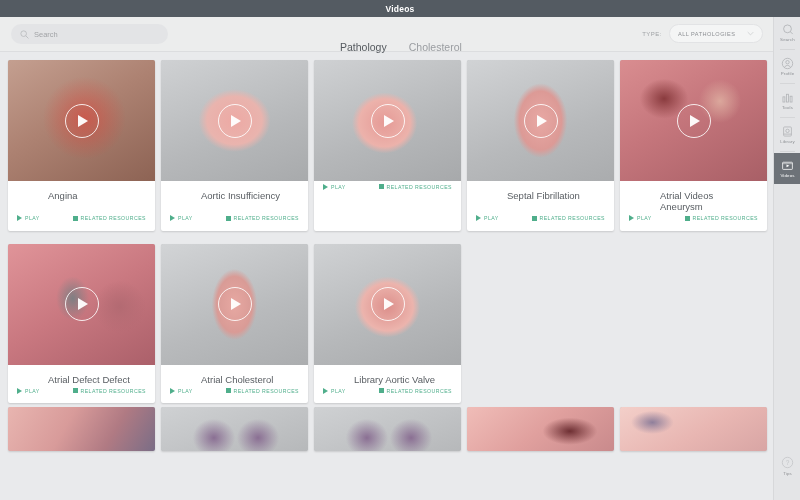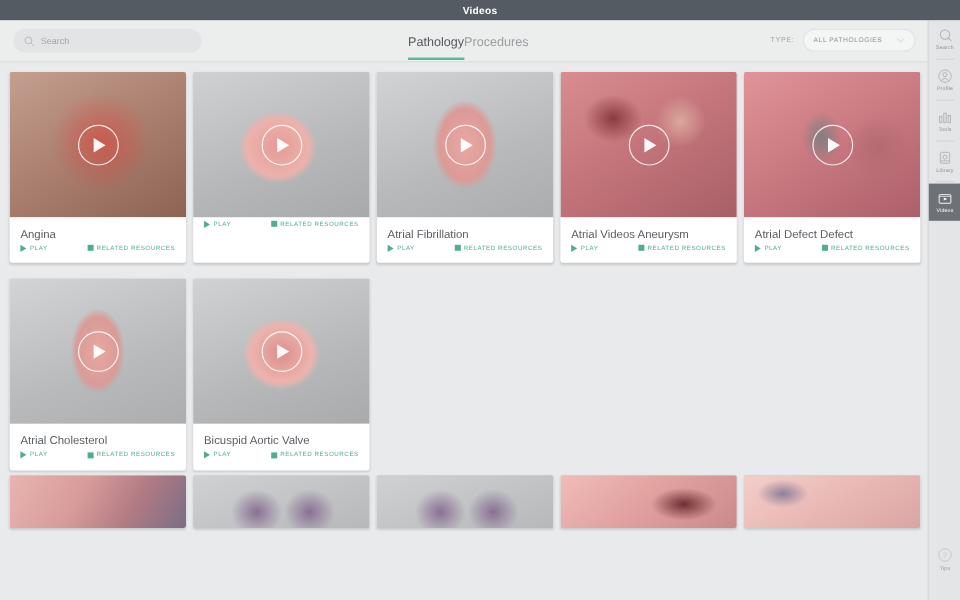--- a/index.html
+++ b/index.html
@@ -29,22 +29,22 @@
   }
   .search-box {
     position: absolute; left: 11px; top: 7px; width: 157px; height: 20px;
     background: #e3e4e6; border-radius: 10px;
     display: flex; align-items: center; padding: 0 9px; gap: 5px;
   }
   .search-icon { width: 9px; height: 9px; flex: 0 0 auto; opacity: .5; }
   .search-placeholder { font-size: 7.5px; color: #a2a4a7; }
 
   .tabs {
-    position: absolute; left: 340px; top: 4px; height: 35px;
-    display: flex; align-items: flex-start; padding-top: 9px;
+    position: absolute; left: 340px; top: 16px; height: 35px;
+    display: flex; align-items: flex-start; gap: 22px; padding-top: 9px;
   }
   .tab {
     font-size: 10.5px; color: #9a9da1; padding-bottom: 7px;
     border-bottom: 2px solid transparent; cursor: pointer; line-height: 1;
   }
   .tab.active { color: #555a5f; border-bottom-color: #5cb88f; }
 
   .type-filter {
     position: absolute; right: 10px; top: 7px;
     display: flex; align-items: center; gap: 7px;
@@ -84,21 +84,21 @@
   }
   .play-tri {
     position: absolute; left: 50%; top: 50%;
     margin: -6px 0 0 -3.5px;
     width: 0; height: 0;
     border-left: 10px solid rgba(255,255,255,.95);
     border-top: 6px solid transparent;
     border-bottom: 6px solid transparent;
   }
   .card-body { padding: 9px 9px 0 9px; flex: 1 1 auto; }
-  .card-title { font-size: 9.5px; color: #585d62; line-height: 1.2; }
+  .card-title { font-size: 9.5px; color: #585d62; line-height: 1.2; margin-left: 31px; }
   .card-footer {
     display: flex; align-items: center; justify-content: space-between;
     padding: 0 9px 7px 9px; height: 18px;
   }
   .act { display: flex; align-items: center; gap: 3px; cursor: pointer; }
   .act-label { font-size: 5.2px; color: #4fae8b; letter-spacing: .45px; }
   .tri-sm {
     width: 0; height: 0;
     border-left: 5px solid #4fae8b;
     border-top: 3px solid transparent;
@@ -148,21 +148,21 @@
     <div class="search-box">
       <svg class="search-icon" viewBox="0 0 16 16">
         <circle cx="6.5" cy="6.5" r="5" fill="none" stroke="#8a8d91" stroke-width="1.4"></circle>
         <line x1="10.3" y1="10.3" x2="15" y2="15" stroke="#8a8d91" stroke-width="1.4"></line>
       </svg>
       <span class="search-placeholder">Search</span>
     </div>
 
     <div class="tabs">
       <div class="tab active">Pathology</div>
-      <div class="tab">Procedures</div>
+      <div class="tab">Cholesterol</div>
     </div>
 
     <div class="type-filter">
       <span class="type-label">TYPE:</span>
       <div class="type-select">
         <span class="type-value">ALL PATHOLOGIES</span>
         <svg class="chev" viewBox="0 0 10 6">
           <polyline points="1,1 5,5 9,1" fill="none" stroke="#9a9da1" stroke-width="1"></polyline>
         </svg>
       </div>
@@ -186,20 +186,40 @@
               <span class="act-label">PLAY</span>
             </div>
             <div class="act">
               <span class="sq-sm"></span>
               <span class="act-label">RELATED RESOURCES</span>
             </div>
           </div>
         </div>
         <div class="card">
           <div class="thumb">
+            <div class="art" style="background:radial-gradient(ellipse 34% 36% at 50% 50%, #eda9a4 0%, #e9b4ae 55%, rgba(233,180,174,0) 72%), linear-gradient(160deg,#cfd1d3 0%,#b6b8ba 60%,#a8aaac 100%)"></div>
+            <div class="play-ring"></div>
+            <div class="play-tri"></div>
+          </div>
+          <div class="card-body">
+            <div class="card-title">Aortic Insufficiency</div>
+          </div>
+          <div class="card-footer">
+            <div class="act">
+              <span class="tri-sm"></span>
+              <span class="act-label">PLAY</span>
+            </div>
+            <div class="act">
+              <span class="sq-sm"></span>
+              <span class="act-label">RELATED RESOURCES</span>
+            </div>
+          </div>
+        </div>
+        <div class="card">
+          <div class="thumb">
             <div class="art" style="background:radial-gradient(ellipse 30% 34% at 48% 52%, #e59a96 0%, #ecb2ab 58%, rgba(236,178,171,0) 74%), linear-gradient(160deg,#cfd1d3 0%,#b5b7b9 60%,#a7a9ab 100%)"></div>
             <div class="play-ring"></div>
             <div class="play-tri"></div>
           </div>
           <div class="card-footer">
             <div class="act">
               <span class="tri-sm"></span>
               <span class="act-label">PLAY</span>
             </div>
             <div class="act">
@@ -208,21 +228,21 @@
             </div>
           </div>
         </div>
         <div class="card">
           <div class="thumb">
             <div class="art" style="background:radial-gradient(ellipse 26% 44% at 50% 50%, #e8a8a4 0%, #dc9a96 55%, rgba(220,154,150,0) 70%), linear-gradient(160deg,#d1d3d5 0%,#b7b9bb 60%,#aaacae 100%)"></div>
             <div class="play-ring"></div>
             <div class="play-tri"></div>
           </div>
           <div class="card-body">
-            <div class="card-title">Atrial Fibrillation</div>
+            <div class="card-title">Septal Fibrillation</div>
           </div>
           <div class="card-footer">
             <div class="act">
               <span class="tri-sm"></span>
               <span class="act-label">PLAY</span>
             </div>
             <div class="act">
               <span class="sq-sm"></span>
               <span class="act-label">RELATED RESOURCES</span>
             </div>
@@ -288,21 +308,21 @@
             </div>
           </div>
         </div>
         <div class="card">
           <div class="thumb">
             <div class="art" style="background:radial-gradient(ellipse 30% 34% at 50% 52%, #dc8f8b 0%, #ecb4ad 58%, rgba(236,180,173,0) 74%), linear-gradient(160deg,#d0d2d4 0%,#b6b8ba 60%,#a8aaac 100%)"></div>
             <div class="play-ring"></div>
             <div class="play-tri"></div>
           </div>
           <div class="card-body">
-            <div class="card-title">Bicuspid Aortic Valve</div>
+            <div class="card-title">Library Aortic Valve</div>
           </div>
           <div class="card-footer">
             <div class="act">
               <span class="tri-sm"></span>
               <span class="act-label">PLAY</span>
             </div>
             <div class="act">
               <span class="sq-sm"></span>
               <span class="act-label">RELATED RESOURCES</span>
             </div>

